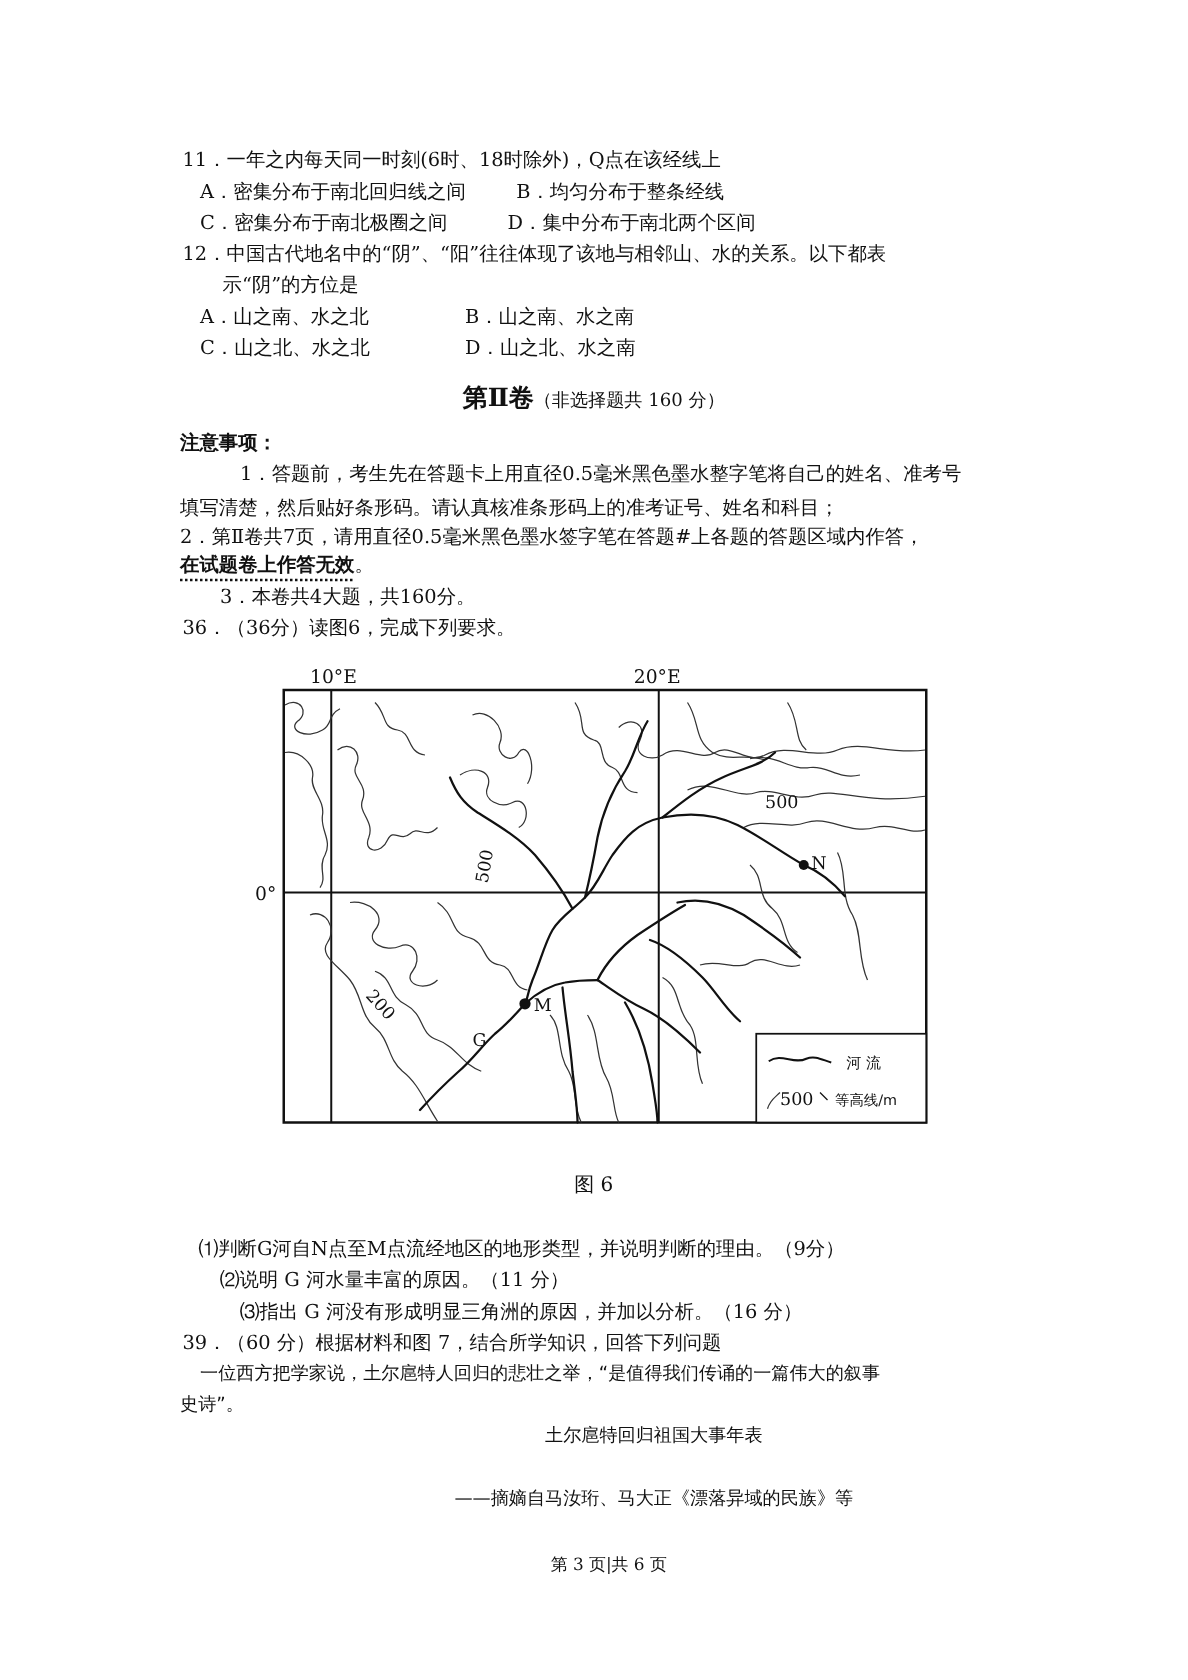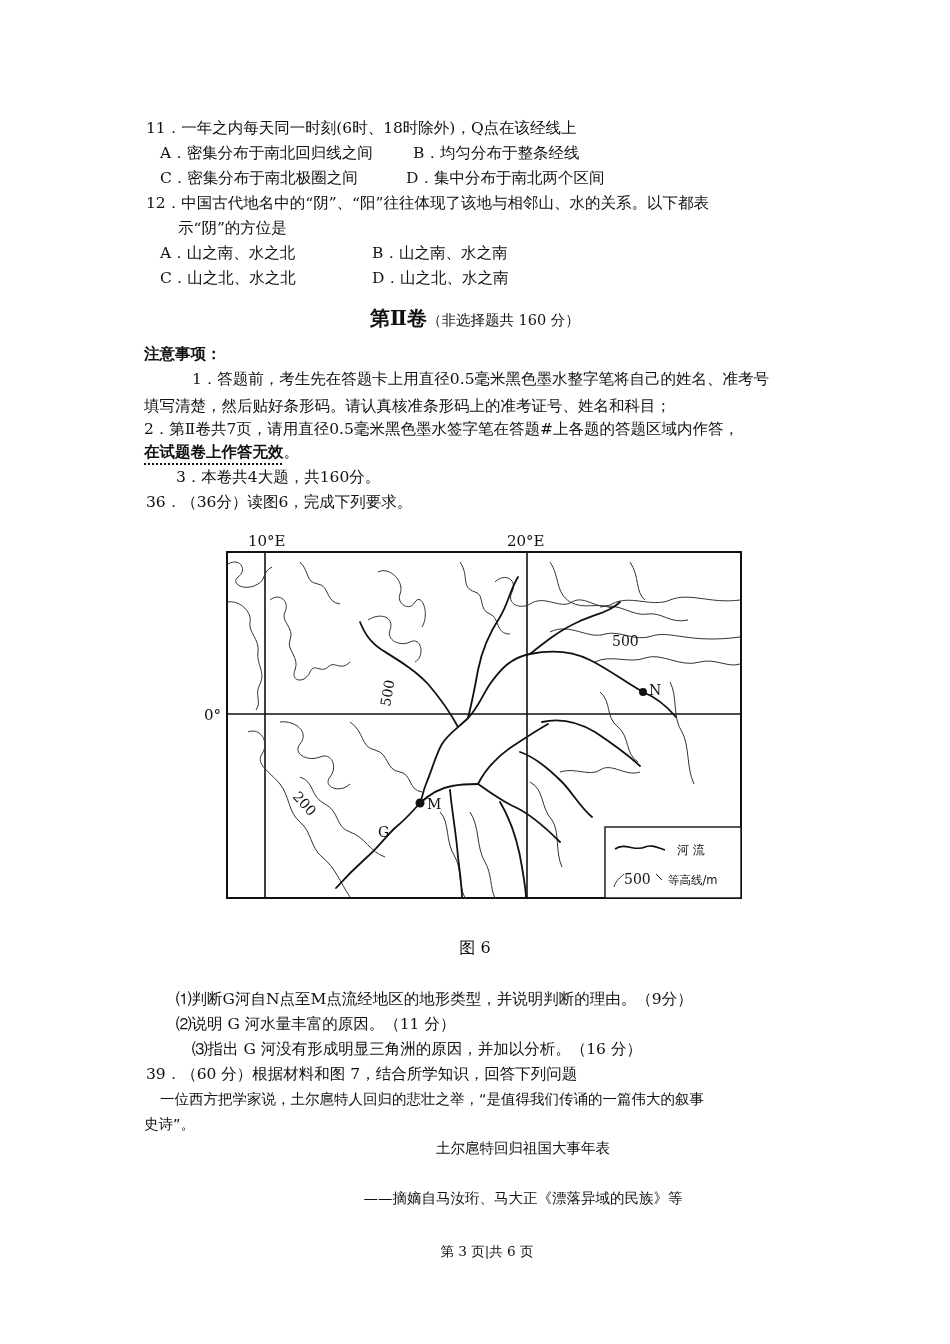--- a/index.html
+++ b/index.html
@@ -120,21 +120,21 @@
 
     <circle cx="443" cy="170" r="4" fill="#111"></circle>
     <text x="449" y="173" font-size="14" font-family="DejaVu Serif, serif" fill="#111">N</text>
     <circle cx="220" cy="281" r="4.5" fill="#111"></circle>
     <text x="227" y="287" font-size="14" font-family="DejaVu Serif, serif" fill="#111">M</text>
     <text x="178" y="315" font-size="14" font-family="DejaVu Serif, serif" fill="#111">G</text>
   </svg>
 </div>
 <div class="caption">图 6</div>
 
-<div class="line" style="left:176px;top:989px;">⑴判断G河自N点至M点流经地区的地形类型，并说明判断的理由。（9分）</div>
+<div class="line" style="left:159px;top:989px;">⑴判断G河自N点至M点流经地区的地形类型，并说明判断的理由。（9分）</div>
 <div class="line" style="left:176px;top:1014px;">⑵说明 G 河水量丰富的原因。（11 分）</div>
 <div class="line" style="left:192px;top:1039px;">⑶指出 G 河没有形成明显三角洲的原因，并加以分析。（16 分）</div>
 
 <div class="line" style="left:146px;top:1064px;">39．（60 分）根据材料和图 7，结合所学知识，回答下列问题</div>
 <div class="line hand" style="left:160px;top:1089px;">一位西方把学家说，土尔扈特人回归的悲壮之举，“是值得我们传诵的一篇伟大的叙事</div>
 <div class="line hand" style="left:144px;top:1114px;">史诗”。</div>
 <div class="center hand" style="top:1139px;">土尔扈特回归祖国大事年表</div>
 <div class="center hand" style="top:1189px;">——摘嫡自马汝珩、马大正《漂落异域的民族》等</div>
 
 <div class="footer">第 3 页|共 6 页</div>

